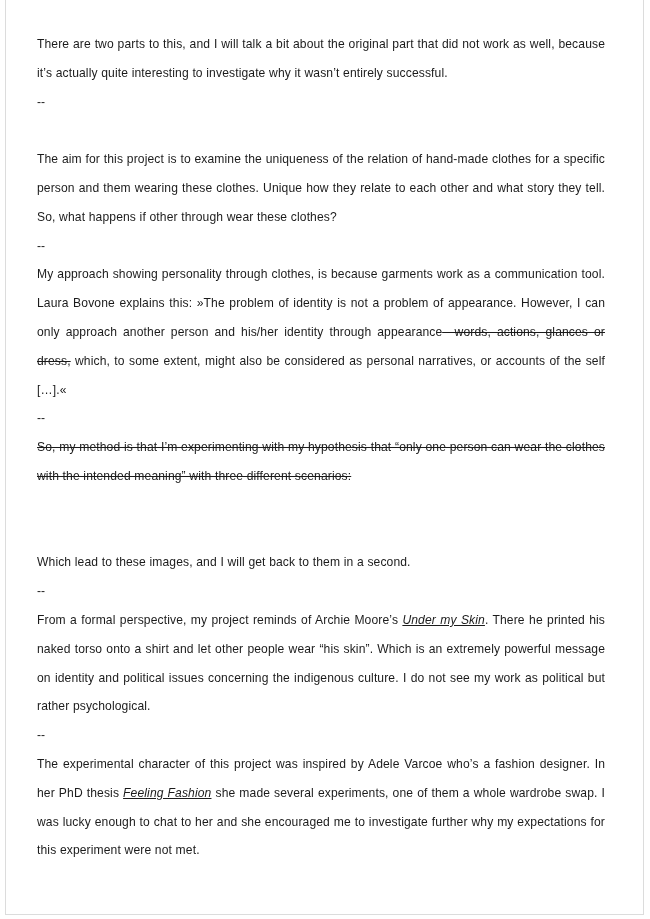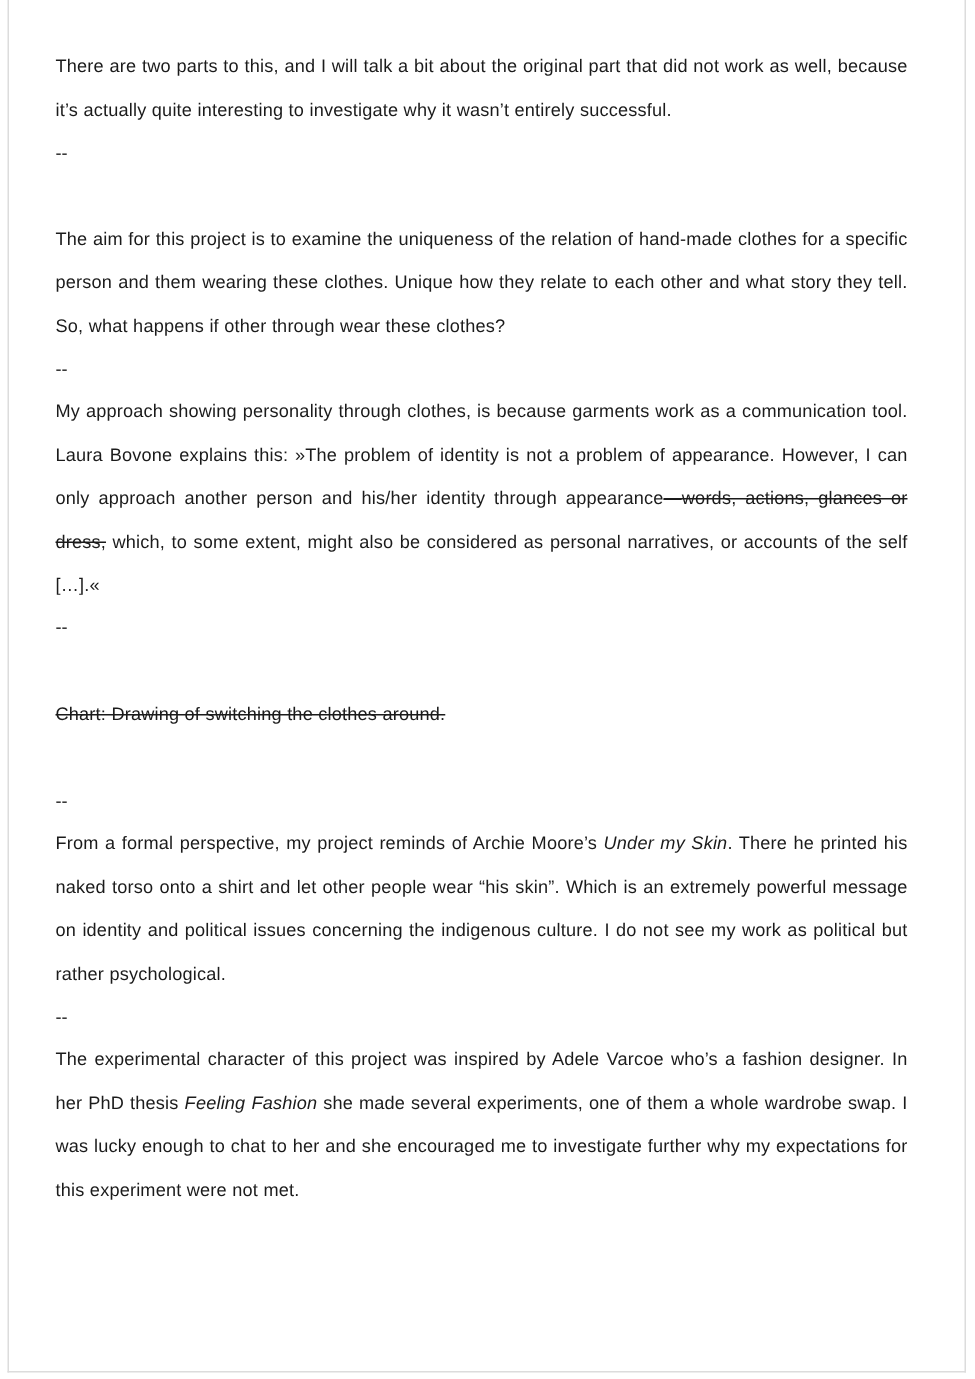--- a/index.html
+++ b/index.html
@@ -53,20 +53,21 @@
     color: #1b1b1b;
     font-size: 12.1px;
     line-height: 28.8px;
     text-align: left;
   }
   .gap {
     height: 28.8px;
   }
   em, .ital {
     font-style: italic;
+    text-decoration: underline;
   }
   .strike {
     text-decoration: line-through;
     text-decoration-thickness: 1px;
     text-decoration-color: #1b1b1b;
   }
   p.para.struck {
     text-decoration: line-through;
     text-decoration-thickness: 1px;
     text-decoration-color: #1b1b1b;
@@ -86,27 +87,28 @@
     <div class="gap"></div>
 
     <p class="para">The aim for this project is to examine the uniqueness of the relation of hand-made clothes for a specific person and them wearing these clothes. Unique how they relate to each other and what story they tell. So, what happens if other through wear these clothes?</p>
 
     <p class="sep">--</p>
 
     <p class="para"><span>My approach showing personality through clothes, is because garments work as a communication tool. Laura Bovone explains this: »The problem of identity is not a problem of appearance. However, I can only approach another person and his/her identity through appearance</span><span class="strike">—words, actions, glances or dress,</span><span> which, to some extent, might also be considered as personal narratives, or accounts of the self […].«</span></p>
 
     <p class="sep">--</p>
 
+    <p class="para struck">So, my method is that I’m experimenting with my hypothesis that “only one person can wear the clothes with the intended meaning” with three different scenarios:</p>
 
     <div class="gap"></div>
 
-    <p class="para plain struck">Chart: Drawing of switching the clothes around.</p>
 
     <div class="gap"></div>
 
+    <p class="para plain">Which lead to these images, and I will get back to them in a second.</p>
 
     <p class="sep">--</p>
 
     <p class="para"><span>From a formal perspective, my project reminds of Archie Moore’s </span><span class="ital">Under my Skin</span><span>. There he printed his naked torso onto a shirt and let other people wear “his skin”. Which is an extremely powerful message on identity and political issues concerning the indigenous culture. I do not see my work as political but rather psychological.</span></p>
 
     <p class="sep">--</p>
 
     <p class="para"><span>The experimental character of this project was inspired by Adele Varcoe who’s a fashion designer. In her PhD thesis </span><span class="ital">Feeling Fashion</span><span> she made several experiments, one of them a whole wardrobe swap. I was lucky enough to chat to her and she encouraged me to investigate further why my expectations for this experiment were not met.</span></p>
 
   </div>

